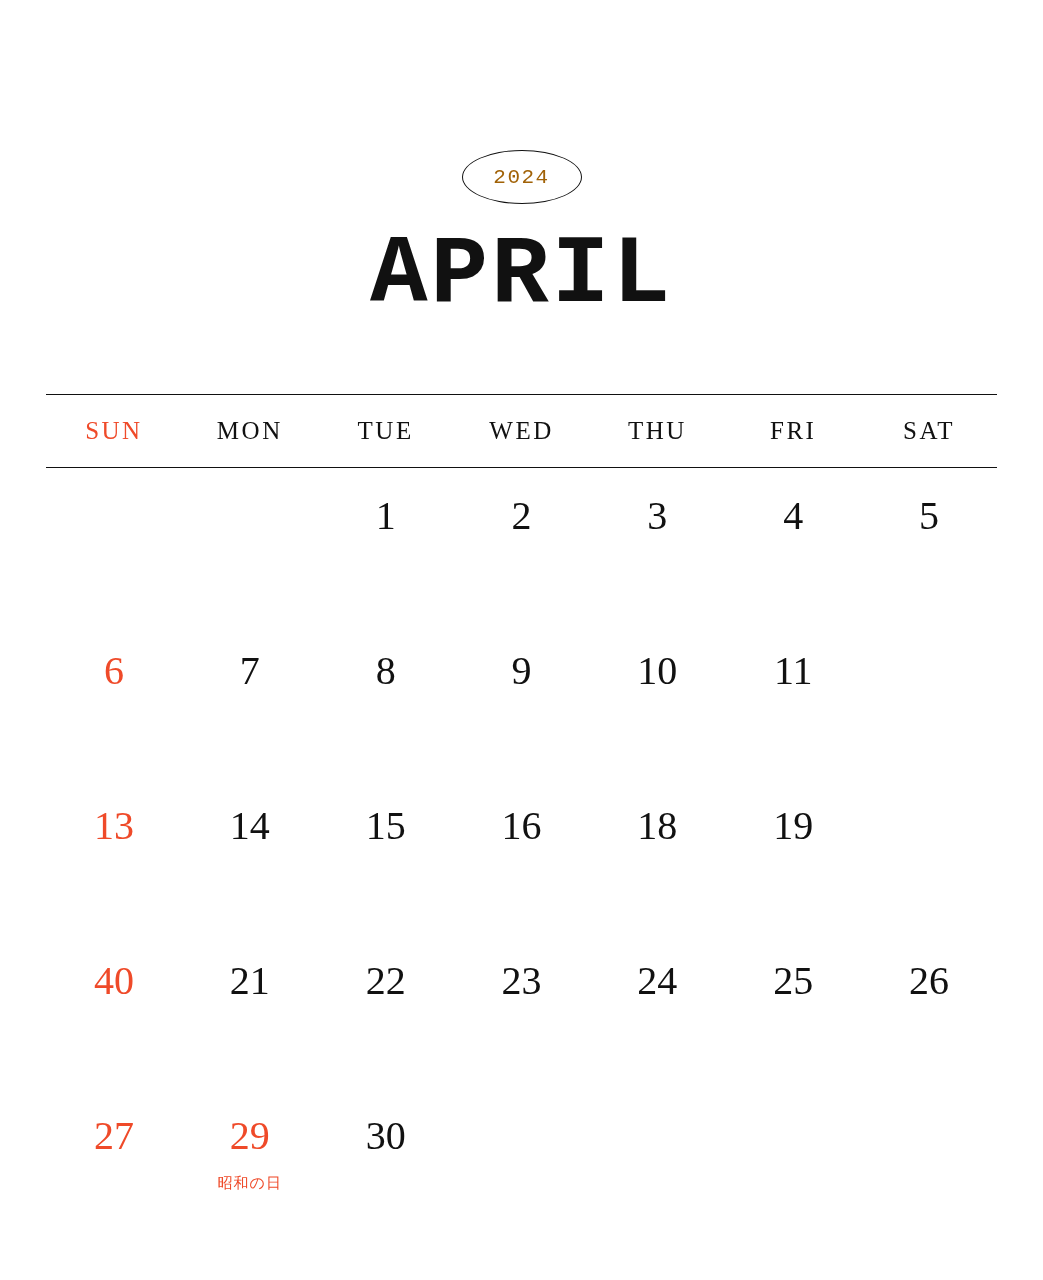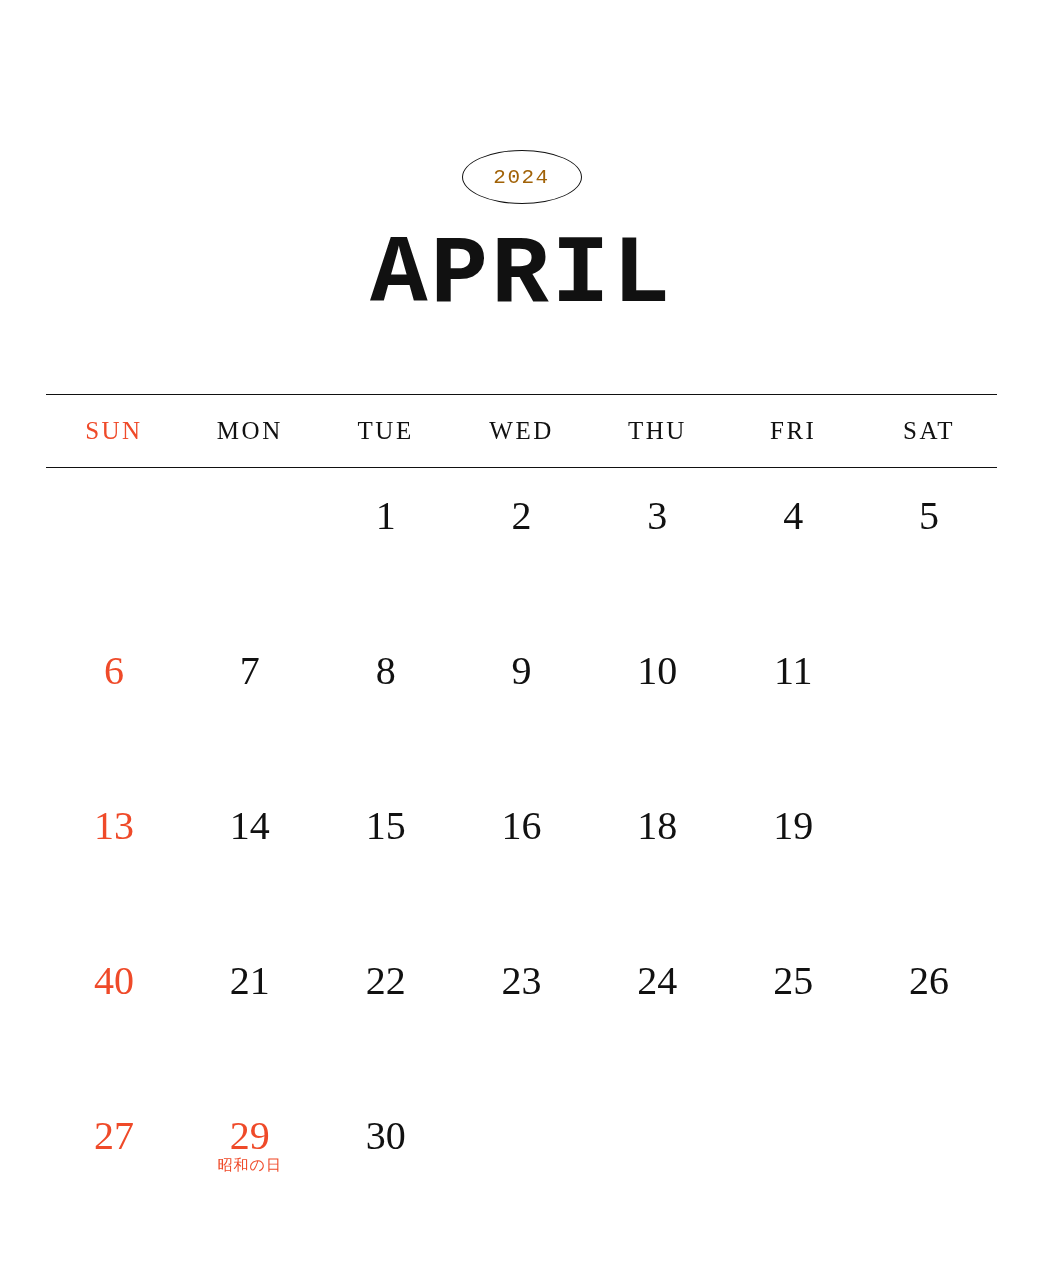--- a/index.html
+++ b/index.html
@@ -106,20 +106,21 @@
     font-family: "Liberation Serif", serif;
     font-size: 40px;
     line-height: 1;
     color: #111111;
   }
   .day-cell.sun .day-num,
   .day-cell.holiday .day-num {
     color: #ef4a29;
   }
   .day-note {
+    margin-top: 18px;
     font-family: Liberation Sans, sans-serif;
     font-size: 15px;
     color: #ef4a29;
     letter-spacing: 1px;
   }
   .day-cell.empty .day-num { visibility: hidden; }
 </style>
 </head>
 <body>
 

